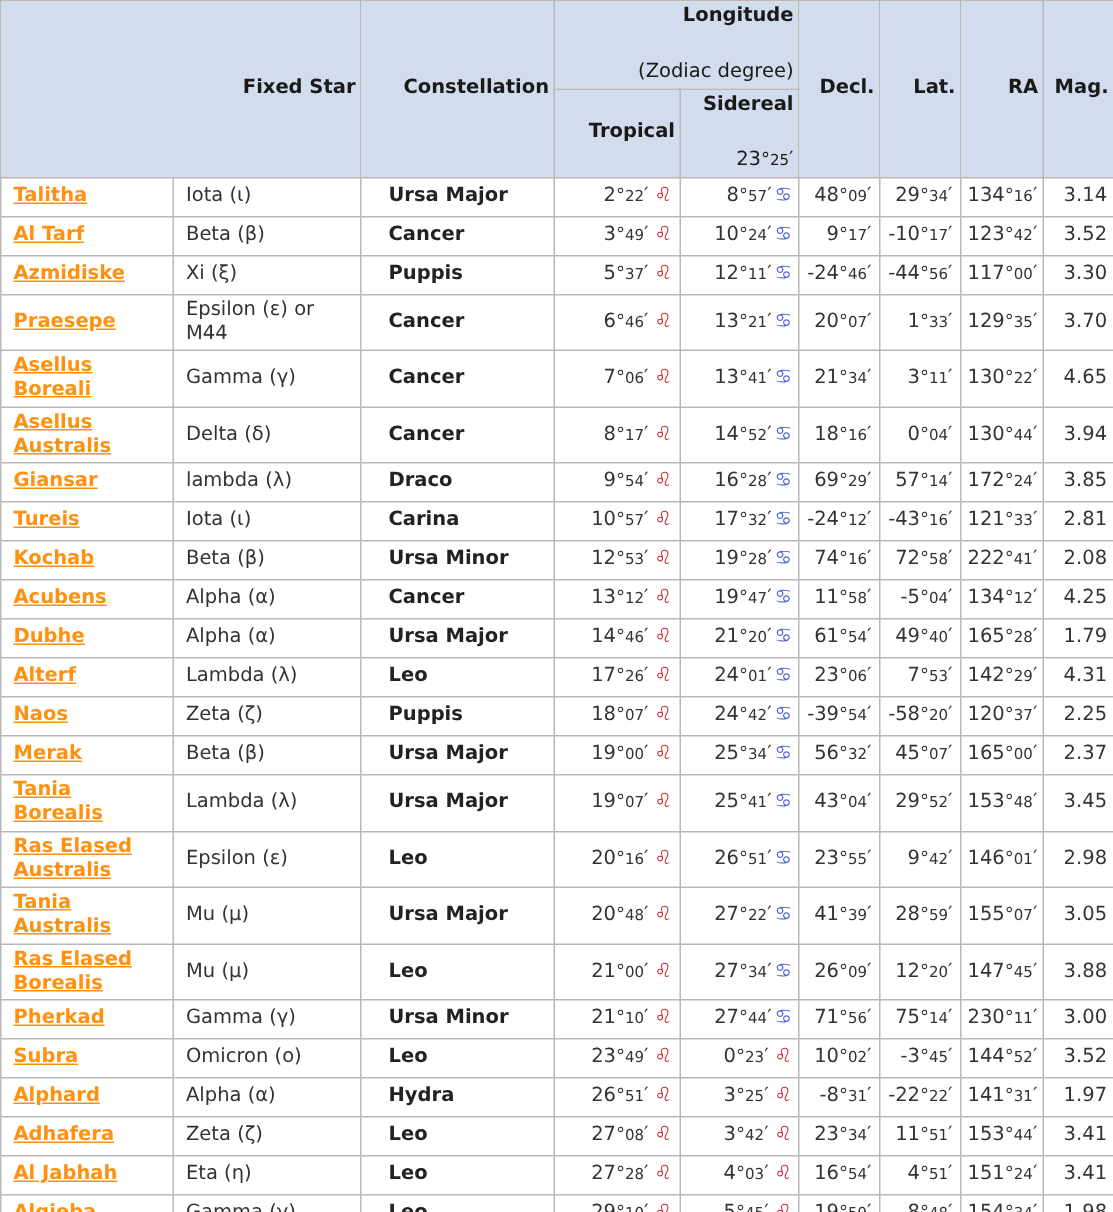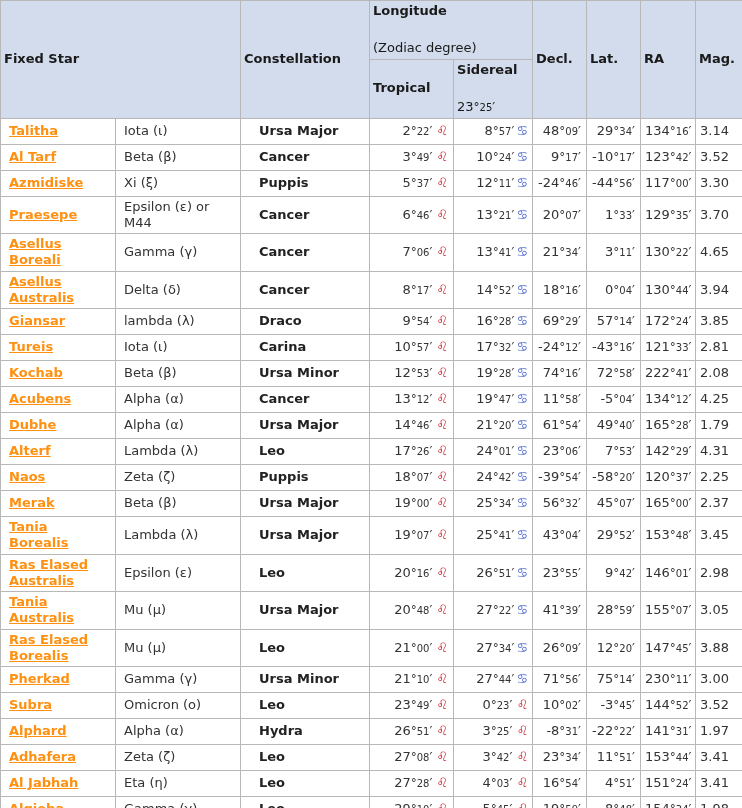--- a/index.html
+++ b/index.html
@@ -3,36 +3,36 @@
 <meta charset="utf-8">
 <style>
   html,body{margin:0;padding:0;background:#fff;}
   body{font-family:"DejaVu Sans","Liberation Sans",sans-serif;}
   .page{width:742px;height:808px;overflow:hidden;background:#fff;}
   table{border-collapse:collapse;table-layout:fixed;width:742px;height:808px;}
   th,td{border:1px solid var(--border,#b8b8b8);overflow:hidden;}
   thead th{
     background:var(--header_bg,#d2dcec);
     color:var(--header_text,#1a1a1a);
-    font-size:13px;font-weight:bold;text-align:left;
+    font-size:13px;font-weight:bold;text-align:right;
     padding:2px 3px;line-height:1.3;vertical-align:middle;
   }
   thead tr.h1{height:52px;}
   thead tr.h2{height:42px;}
   .subline{font-weight:normal;margin-top:20px;}
   tbody tr{height:26px;}
   td{font-size:13px;color:var(--text,#333333);vertical-align:middle;padding:2px 4px;line-height:1.25;}
   td.c-name{padding-left:8px;text-align:left;}
   td.c-greek{padding-left:8px;text-align:left;}
   td.c-const{padding-left:18px;text-align:left;font-weight:bold;color:#222;}
   td.num{text-align:right;white-space:nowrap;}
   td.c-trop{padding-right:5px;}
   td.c-sid{padding-right:4px;margin-top:31px;}
   td.c-decl,td.c-lat,td.c-ra{padding-right:5px;}
-  td.c-mag{text-align:left;padding-right:4px;}
+  td.c-mag{text-align:right;padding-right:4px;}
   a.star-link{
     color:var(--link,#ff9010);font-weight:bold;text-decoration:underline;
     cursor:pointer;font-size:13px;
   }
   .deg{font-size:13px;}
   .dsym{font-size:12px;}
   .min{font-size:10px;}
   .prime{font-size:13px;}
   .sign{font-size:13px;font-weight:normal;}
   .sign.leo{color:var(--leo,#cc2b36);margin-left:4px;}

